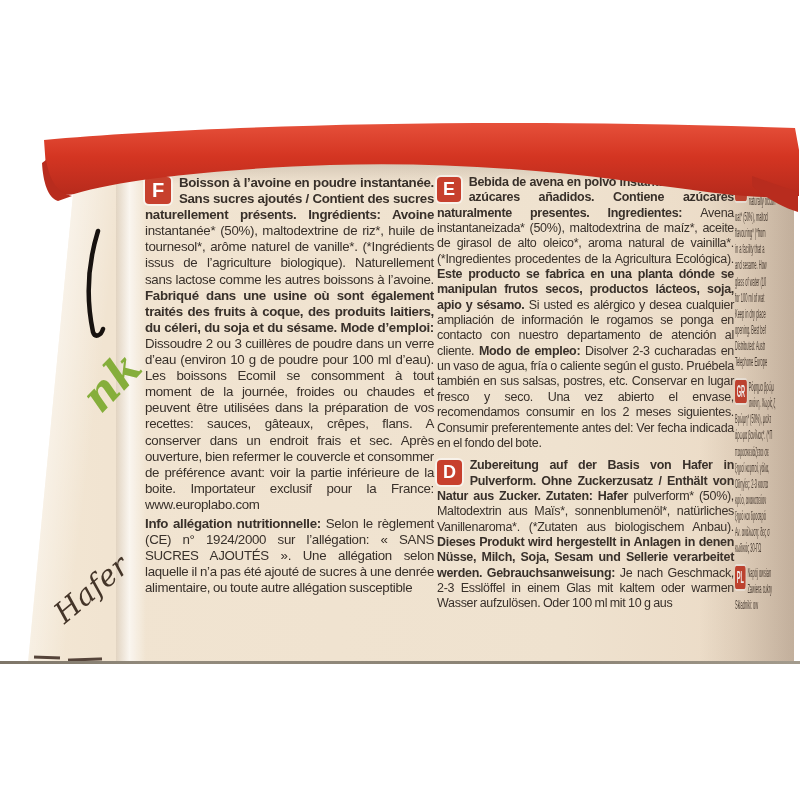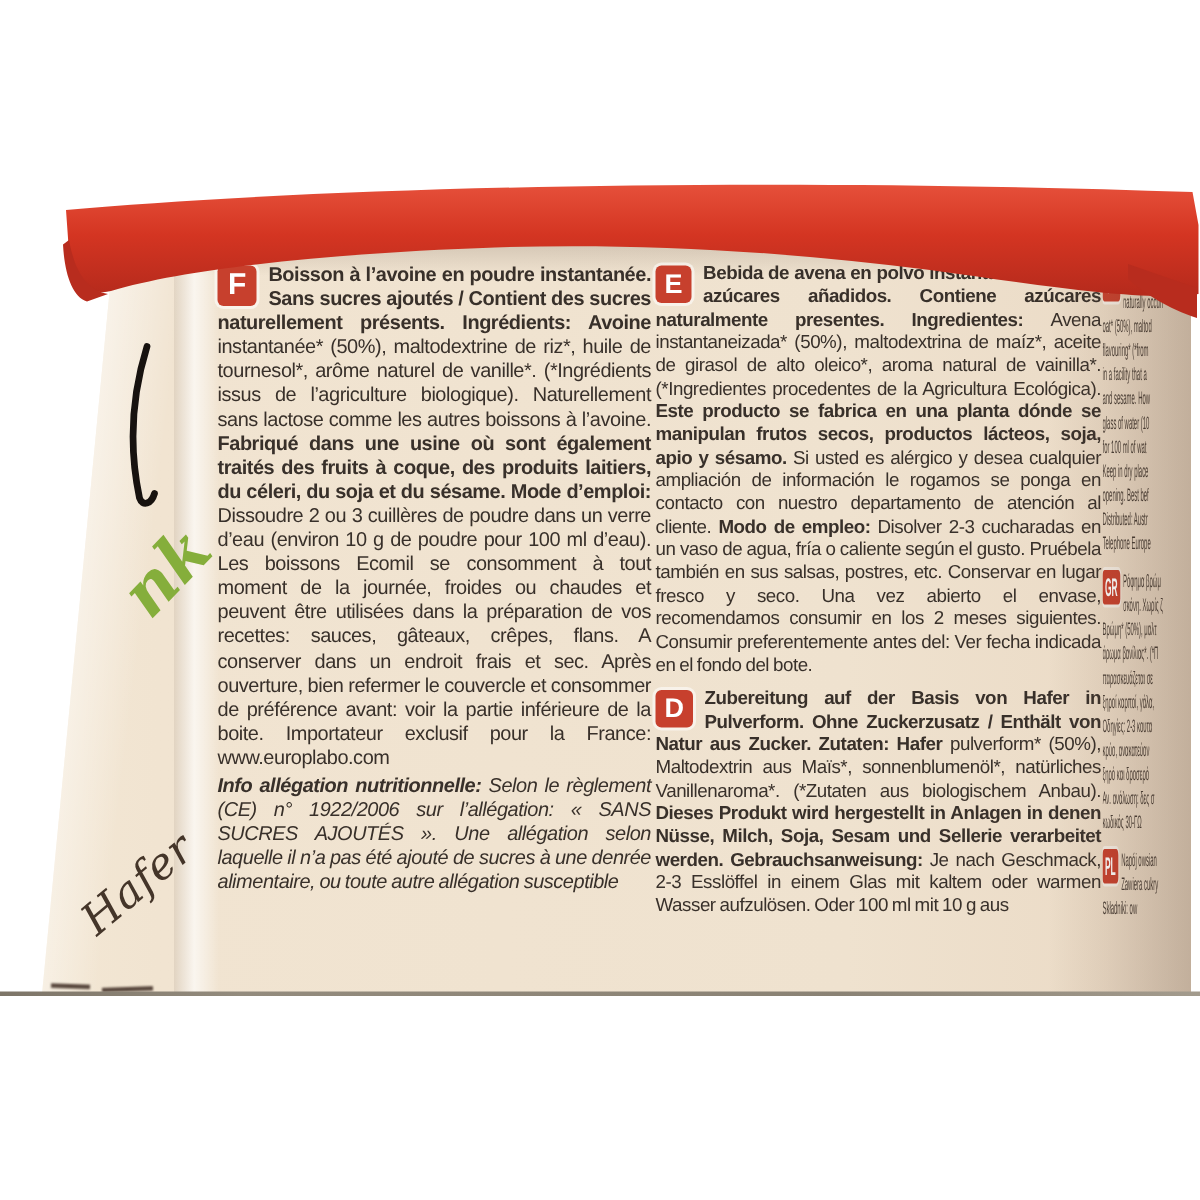--- a/index.html
+++ b/index.html
@@ -23,21 +23,21 @@
   .shade-right{position:absolute;right:0;top:0;bottom:0;width:95px;pointer-events:none;z-index:6;
        background:linear-gradient(to right,rgba(110,80,60,0) 0%,rgba(110,80,60,.10) 40%,rgba(80,55,40,.26) 100%);}
 
   
   .col{position:absolute;top:11px;text-align:justify;letter-spacing:-.3px;word-spacing:-.6px;}
   .col1{left:117px;width:289px;font-size:13.3px;line-height:16.1px;}
   .col2{left:409px;width:297px;font-size:12.5px;line-height:15.35px;}
   .para{margin:0 0 3px 0;}
   .para.de{margin-top:7px;}
   .rb{font-weight:bold;}
-  .ri{font-style:italic;}
+  .ri{}
   .badge{float:left;background:#c7402d;color:#fff;font-weight:bold;text-align:center;
          border-radius:4px;padding:2px 7px 3px;margin:2px 8px 2px 0;font-size:20px;line-height:22px;
          box-shadow:0 0 0 2px rgba(255,255,255,.55);}
   .col2 .badge{font-size:18px;line-height:20px;padding:2px 6px 3px;}
 
   
   .colR{position:absolute;left:707px;top:13px;width:58px;height:478px;overflow:hidden;z-index:5;}
   .squeeze{width:175px;transform:scaleX(.33);transform-origin:left top;filter:blur(.45px);
            font-size:12px;line-height:16.1px;color:#453b33;}
   .side-sec{margin-bottom:9px;}
@@ -81,21 +81,21 @@
     <div class="hafer">Hafer</div>
 
     <div class="bottom-mark bm1"></div>
     <div class="bottom-mark bm2"></div>
 
     <section class="col col1">
       <p class="para">
         <span class="badge">F</span>
         <span><span class="rb">Boisson à l’avoine en poudre instantanée. Sans sucres ajoutés / Contient des sucres naturellement présents. Ingrédients: Avoine </span><span>instantanée* (50%), maltodextrine de riz*, huile de tournesol*, arôme naturel de vanille*. (*Ingrédients issus de l’agriculture biologique). Naturellement sans lactose comme les autres boissons à l’avoine. </span><span class="rb">Fabriqué dans une usine où sont également traités des fruits à coque, des produits laitiers, du céleri, du soja et du sésame. Mode d’emploi: </span><span>Dissoudre 2 ou 3 cuillères de poudre dans un verre d’eau (environ 10 g de poudre pour 100 ml d’eau). Les boissons Ecomil se consomment à tout moment de la journée, froides ou chaudes et peuvent être utilisées dans la préparation de vos recettes: sauces, gâteaux, crêpes, flans. A conserver dans un endroit frais et sec. Après ouverture, bien refermer le couvercle et consommer de préférence avant: voir la partie inférieure de la boite. Importateur exclusif pour la France: www.europlabo.com</span></span>
       </p>
-      <p class="para"><span class="rb ri">Info allégation nutritionnelle: </span><span class="ri">Selon le règlement (CE) n° 1922/2006 sur l’allégation: « SANS SUCRES AJOUTÉS ». Une allégation selon laquelle il n’a pas été ajouté de sucres à une denrée alimentaire, ou toute autre allégation susceptible</span></p>
+      <p class="para"><span class="rb ri">Info allégation nutritionnelle: </span><span class="ri">Selon le règlement (CE) n° 1924/2000 sur l’allégation: « SANS SUCRES AJOUTÉS ». Une allégation selon laquelle il n’a pas été ajouté de sucres à une denrée alimentaire, ou toute autre allégation susceptible</span></p>
     </section>
 
     <section class="col col2">
       <p class="para">
         <span class="badge">E</span>
         <span><span class="rb">Bebida de avena en polvo instantaneizada. Sin azúcares añadidos. Contiene azúcares naturalmente presentes. Ingredientes: </span><span>Avena instantaneizada* (50%), maltodextrina de maíz*, aceite de girasol de alto oleico*, aroma natural de vainilla*. (*Ingredientes procedentes de la Agricultura Ecológica). </span><span class="rb">Este producto se fabrica en una planta dónde se manipulan frutos secos, productos lácteos, soja, apio y sésamo. </span><span>Si usted es alérgico y desea cualquier ampliación de información le rogamos se ponga en contacto con nuestro departamento de atención al cliente. </span><span class="rb">Modo de empleo: </span><span>Disolver 2-3 cucharadas en un vaso de agua, fría o caliente según el gusto. Pruébela también en sus salsas, postres, etc. Conservar en lugar fresco y seco. Una vez abierto el envase, recomendamos consumir en los 2 meses siguientes. Consumir preferentemente antes del: Ver fecha indicada en el fondo del bote.</span></span>
       </p>
       <p class="para de">
         <span class="badge">D</span>
         <span><span class="rb">Zubereitung auf der Basis von Hafer in Pulverform. Ohne Zuckerzusatz / Enthält von Natur aus Zucker. Zutaten: Hafer </span><span>pulverform* (50%), Maltodextrin aus Maïs*, sonnenblumenöl*, natürliches Vanillenaroma*. (*Zutaten aus biologischem Anbau). </span><span class="rb">Dieses Produkt wird hergestellt in Anlagen in denen Nüsse, Milch, Soja, Sesam und Sellerie verarbeitet werden. Gebrauchsanweisung: </span><span>Je nach Geschmack, 2-3 Esslöffel in einem Glas mit kaltem oder warmen Wasser aufzulösen. Oder 100 ml mit 10 g aus</span></span>

